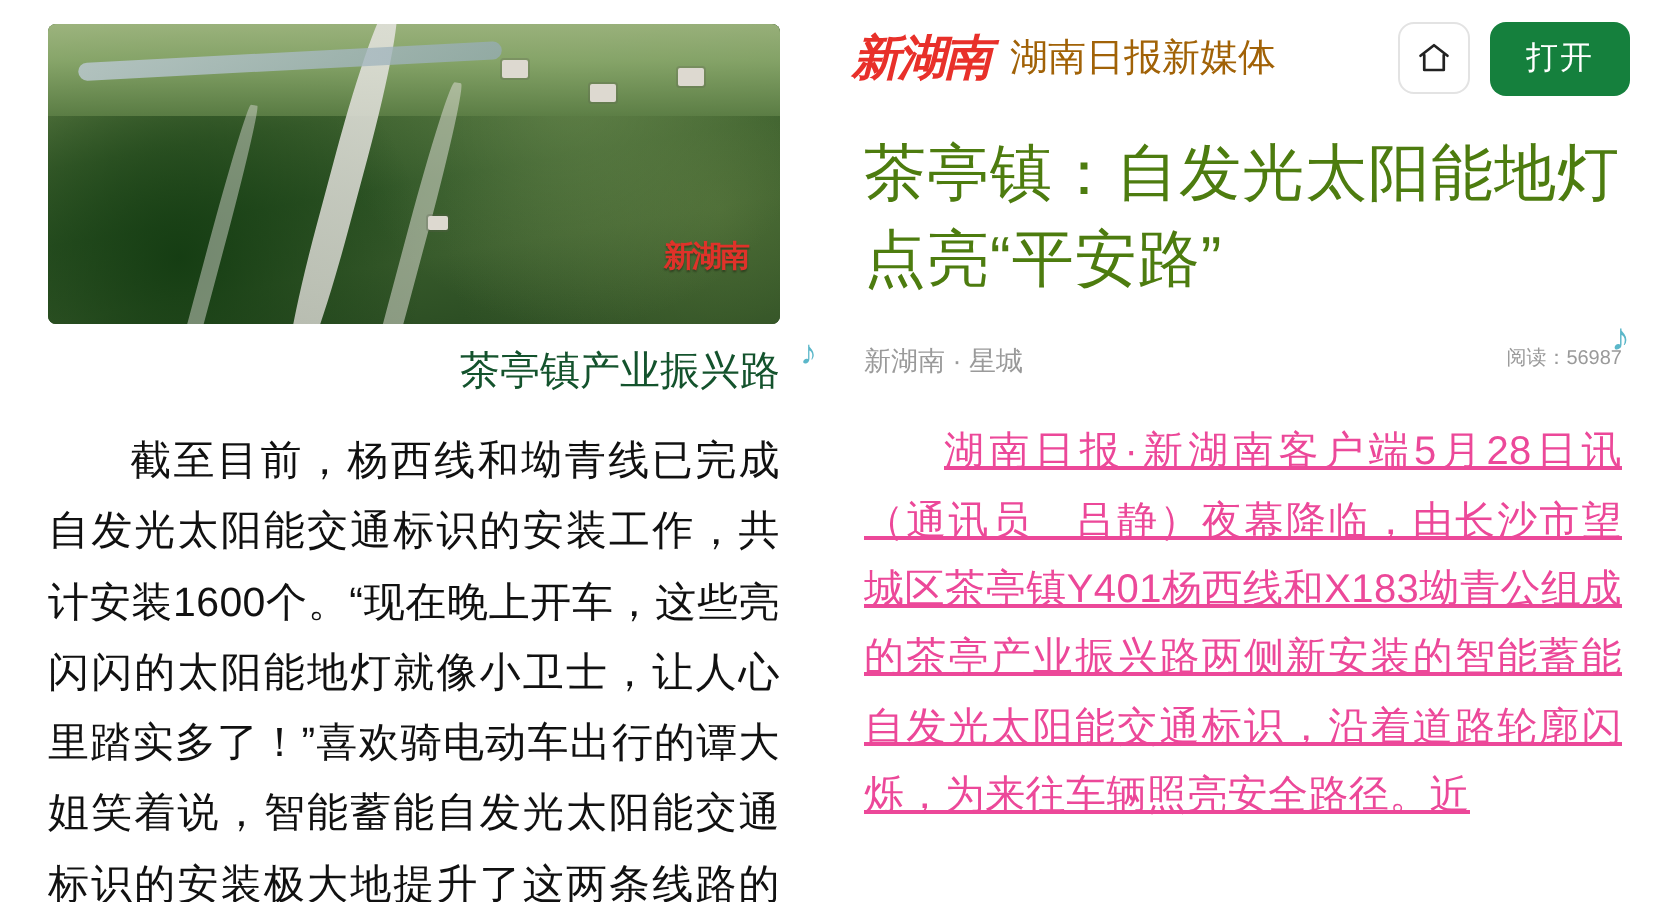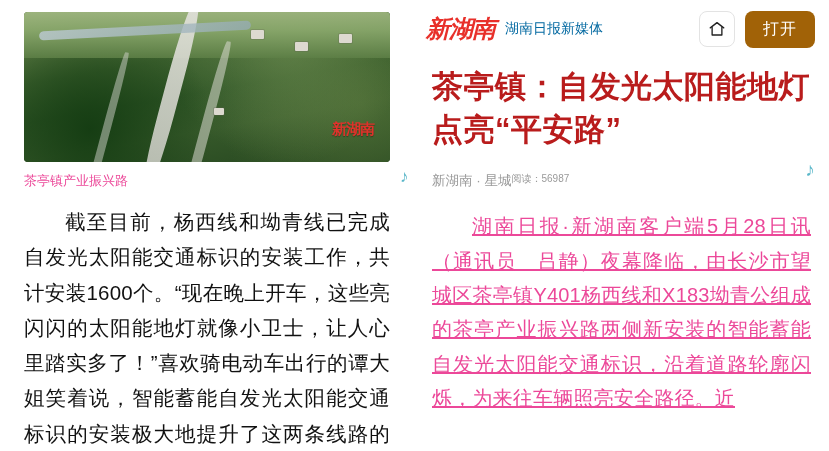--- a/index.html
+++ b/index.html
@@ -101,23 +101,23 @@
     line-height: 1.05;
     text-align: center;
     letter-spacing: -1px;
     font-family: "Liberation Serif", serif;
     text-shadow: 0 1px 1px rgba(0,0,0,0.35);
     opacity: 0.95;
   }
   .hero-caption {
     margin: 10px 24px 0 24px;
     width: 366px;
-    text-align: left;
-    font-size: 13px;
-    color: #ec4899;
+    text-align: right;
+    font-size: 20px;
+    color: #14532d;
     font-family: "Liberation Sans", sans-serif;
   }
   .left-body {
     margin: 14px 24px 0 24px;
     width: 366px;
     font-size: 20.5px;
     line-height: 1.72;
     letter-spacing: 0.2px;
     text-align: justify;
     color: #111111;
@@ -163,62 +163,62 @@
   .brand-logo {
     color: #e8302a;
     font-size: 24px;
     font-weight: bold;
     font-family: "Liberation Serif", serif;
     font-style: italic;
     letter-spacing: -1px;
     white-space: nowrap;
   }
   .brand-sub {
-    font-size: 14px;
-    color: #0369a1;
+    font-size: 19px;
+    color: #a16207;
     white-space: nowrap;
     text-align: center;
   }
   .topbar-spacer { flex: 1 1 auto; }
   .home-icon-btn {
     width: 34px;
     height: 34px;
     border-radius: 8px;
     border: 1px solid #e3e3e3;
     display: flex;
     align-items: center;
     justify-content: center;
     background: #ffffff;
   }
   .home-icon-btn svg { display: block; }
   .open-btn {
-    background: #a16207;
+    background: #15803d;
     color: #ffffff;
     border: none;
     border-radius: 8px;
     font-size: 16px;
     padding: 8px 18px;
     font-family: "Liberation Sans", sans-serif;
     cursor: pointer;
     letter-spacing: 1px;
   }
   .article-title {
     margin: 14px 18px 16px 18px;
     font-size: 31px;
     line-height: 1.38;
-    font-weight: bold;
-    color: #b91c1c;
+    font-weight: normal;
+    color: #4d7c0f;
     font-family: "Liberation Sans", sans-serif;
     letter-spacing: 0.5px;
   }
   .meta-row {
     margin: 18px 18px 0 18px;
     display: flex;
     align-items: flex-start;
-    justify-content: flex-start;
+    justify-content: space-between;
   }
   .meta-left {
     font-size: 13.5px;
     color: #9a9a9a;
     line-height: 1.6;
   }
   .meta-right {
     font-size: 10px;
     color: #9a9a9a;
     padding-top: 2px;

